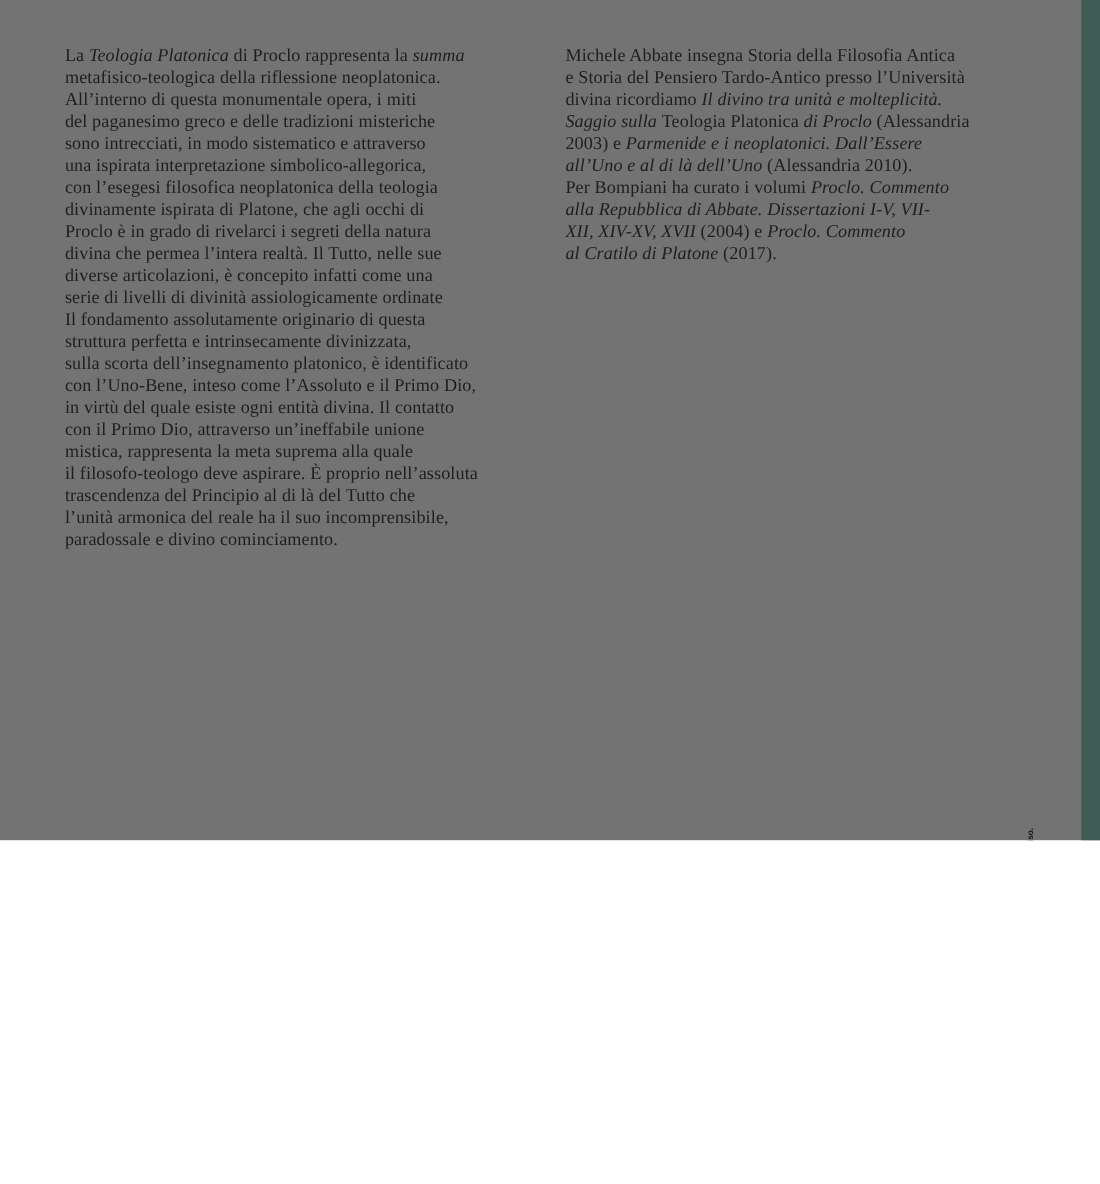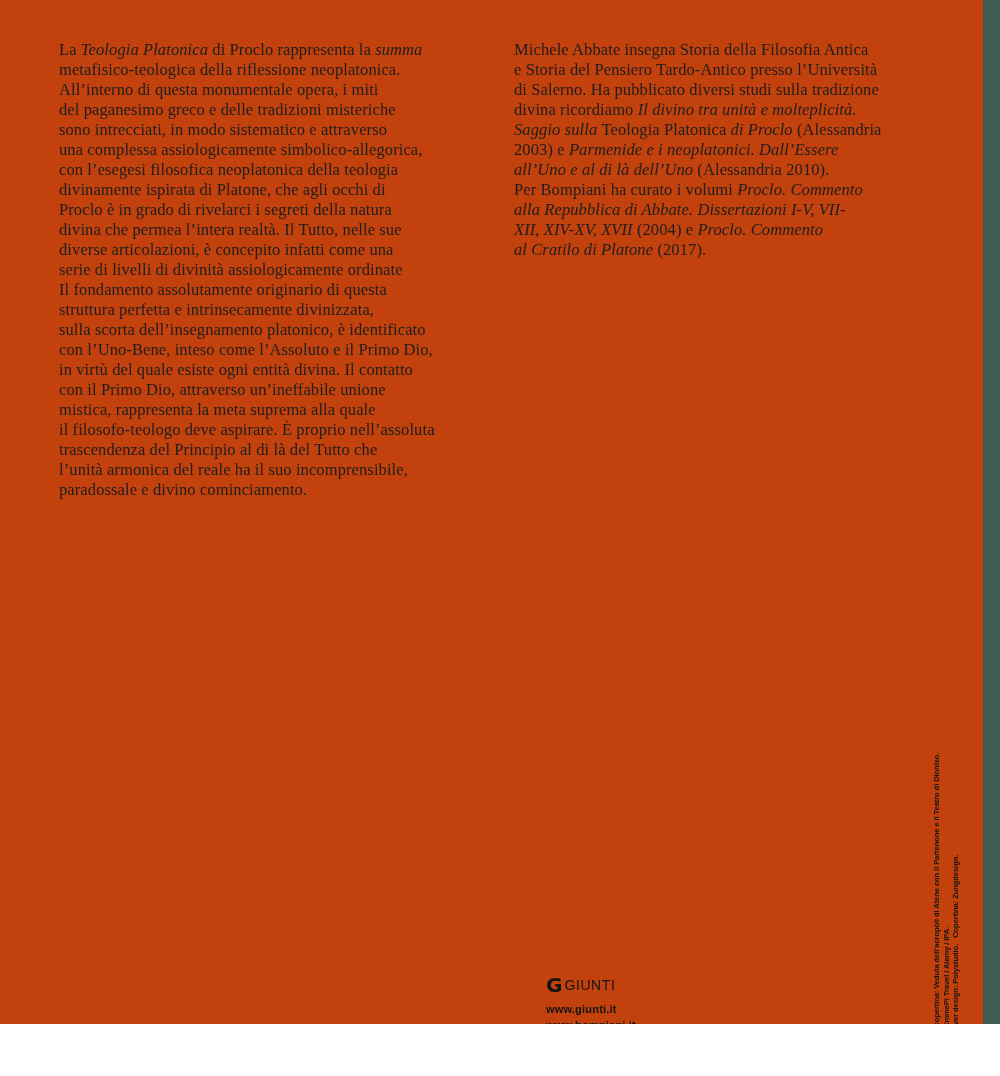--- a/index.html
+++ b/index.html
@@ -1,19 +1,19 @@
 <!DOCTYPE html>
 <html><head>
 <meta charset="utf-8">
 <style>
   html, body { margin:0; padding:0; background:#ffffff; }
   .page {
     position:relative;
-    width:1000px; height:1024px;
-    background:#c2410c;
+    width:1000px; height:764px;
+    background:#737373;
     overflow:hidden;
     font-family:"Liberation Serif", serif;
     color:#1e1e1e;
   }
   
   .col {
     position:absolute;
     top:40px;
     font-size:16.5px;
     line-height:20px;
@@ -81,21 +81,21 @@
 <body>
 
 <div class="page">
 
   <div class="col col-left">
       <div class="line"><span>La </span><i>Teologia Platonica</i><span> di Proclo rappresenta la </span><i>summa</i></div>
       <div class="line"><span>metafisico-teologica della riflessione neoplatonica.</span></div>
       <div class="line"><span>All’interno di questa monumentale opera, i miti</span></div>
       <div class="line"><span>del paganesimo greco e delle tradizioni misteriche</span></div>
       <div class="line"><span>sono intrecciati, in modo sistematico e attraverso</span></div>
-      <div class="line"><span>una complessa assiologicamente simbolico-allegorica,</span></div>
+      <div class="line"><span>una ispirata interpretazione simbolico-allegorica,</span></div>
       <div class="line"><span>con l’esegesi filosofica neoplatonica della teologia</span></div>
       <div class="line"><span>divinamente ispirata di Platone, che agli occhi di</span></div>
       <div class="line"><span>Proclo è in grado di rivelarci i segreti della natura</span></div>
       <div class="line"><span>divina che permea l’intera realtà. Il Tutto, nelle sue</span></div>
       <div class="line"><span>diverse articolazioni, è concepito infatti come una</span></div>
       <div class="line"><span>serie di livelli di divinità assiologicamente ordinate</span></div>
       <div class="line"><span>Il fondamento assolutamente originario di questa</span></div>
       <div class="line"><span>struttura perfetta e intrinsecamente divinizzata,</span></div>
       <div class="line"><span>sulla scorta dell’insegnamento platonico, è identificato</span></div>
       <div class="line"><span>con l’Uno-Bene, inteso come l’Assoluto e il Primo Dio,</span></div>
@@ -104,21 +104,20 @@
       <div class="line"><span>mistica, rappresenta la meta suprema alla quale</span></div>
       <div class="line"><span>il filosofo-teologo deve aspirare. È proprio nell’assoluta</span></div>
       <div class="line"><span>trascendenza del Principio al di là del Tutto che</span></div>
       <div class="line"><span>l’unità armonica del reale ha il suo incomprensibile,</span></div>
       <div class="line"><span>paradossale e divino cominciamento.</span></div>
     </div>
 
   <div class="col col-right">
       <div class="line"><span>Michele Abbate insegna Storia della Filosofia Antica</span></div>
       <div class="line"><span>e Storia del Pensiero Tardo-Antico presso l’Università</span></div>
-      <div class="line"><span>di Salerno. Ha pubblicato diversi studi sulla tradizione</span></div>
       <div class="line"><span>divina ricordiamo </span><i>Il divino tra unità e molteplicità.</i></div>
       <div class="line"><i>Saggio sulla </i><span>Teologia Platonica </span><i>di Proclo</i><span> (Alessandria</span></div>
       <div class="line"><span>2003) e </span><i>Parmenide e i neoplatonici. Dall’Essere</i></div>
       <div class="line"><i>all’Uno e al di là dell’Uno</i><span> (Alessandria 2010).</span></div>
       <div class="line"><span>Per Bompiani ha curato i volumi </span><i>Proclo. Commento</i></div>
       <div class="line"><i>alla Repubblica di Abbate. Dissertazioni I-V, VII-</i></div>
       <div class="line"><i>XII, XIV-XV, XVII</i><span> (2004) e </span><i>Proclo. Commento</i></div>
       <div class="line"><i>al Cratilo di Platone</i><span> (2017).</span></div>
     </div>
 

